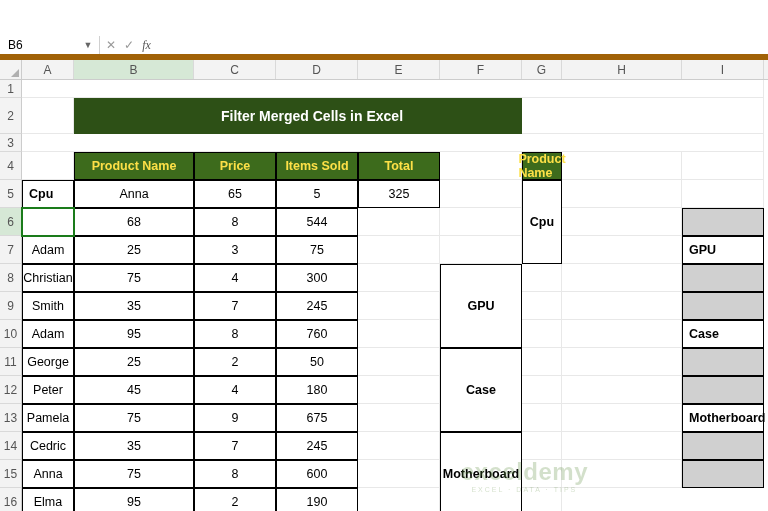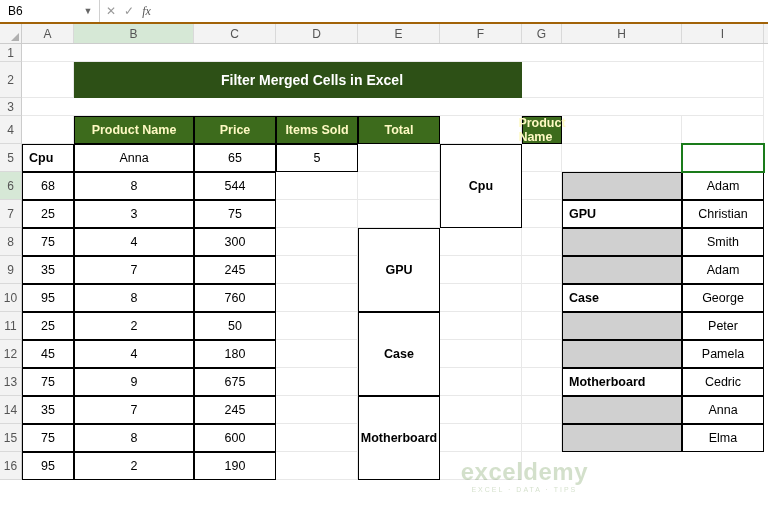--- a/index.html
+++ b/index.html
@@ -1,19 +1,19 @@
 <!DOCTYPE html>
 <html><head>
 <meta charset="utf-8">
 <style>
 * { box-sizing: border-box; margin: 0; padding: 0; }
 body { font-family: 'Segoe UI', Arial, sans-serif; font-size: 12px; background: #fff; overflow: hidden; width: 768px; height: 511px; position: relative; }
 
 
-.formula-bar { display: flex; align-items: center; height: 24px; border-bottom: 2px solid #a16207; background: #fff; }
+.formula-bar { display: flex; align-items: center; height: 24px; border-bottom: 6px solid #a16207; background: #fff; margin-top: 36px; }
 .name-box-wrap { display: flex; align-items: center; width: 100px; border-right: 1px solid #d0d0d0; height: 100%; padding: 0 4px; }
 .name-box { flex: 1; padding: 2px 4px; font-size: 12px; }
 .name-box-dd { width: 14px; height: 16px; display: flex; align-items: center; justify-content: center; color: #666; font-size: 9px; }
 .fx-controls { display: flex; align-items: center; padding: 0 6px; gap: 8px; }
 .fx-btn { color: #999; font-size: 12px; }
 .fx-btn.fx { font-style: italic; color: #555; font-family: 'Times New Roman', serif; text-align: center; }
 .formula-input { flex: 1; height: 100%; padding: 2px 8px; }
 
 
 .col-headers { display: grid; grid-template-columns: 22px 52px 120px 82px 82px 82px 82px 40px 120px 82px; height: 20px; background: #f3f3f3; border-bottom: 1px solid #ccc; }
@@ -28,21 +28,21 @@
 .row-header { display: flex; align-items: center; justify-content: center; font-size: 12px; color: #555; background: #f3f3f3; border-right: 1px solid #ccc; border-bottom: 1px solid #d9d9d9; }
 .row-header.selected { background: #d6e8d6; }
 
 .cells { display: grid; grid-template-columns: 52px 120px 82px 82px 82px 82px 40px 120px 82px; }
 .cell { border-right: 1px solid #e8e8e8; border-bottom: 1px solid #e8e8e8; display: flex; align-items: center; padding: 0 6px; font-size: 12.5px; position: relative; }
 
 
 .title-cell { background: #2d5016; color: #fff; font-weight: 700; font-size: 14px; justify-content: center; border: none; }
 
 
-.header-cell { background: #3d6b1c; color: #fef9c3; font-weight: 700; justify-content: center; border: 1px solid #000 !important; }
+.header-cell { background: #3d6b1c; color: #fde047; font-weight: 700; justify-content: center; border: 1px solid #000 !important; }
 
 
 .data-cell { border: 1px solid #000 !important; justify-content: center; background: #fff; }
 .data-cell.left { justify-content: flex-start; font-weight: 700; padding-left: 6px; }
 .data-cell.gray { background: #d0d0d0; }
 .data-cell.active { outline: 2px solid #1a7b1a; outline-offset: -1px; z-index: 5; background: #fff; }
 .merged-side { border: 1px solid #000 !important; justify-content: center; font-weight: 700; background: #fff; }
 
 
 .watermark { position: absolute; right: 180px; bottom: 18px; opacity: 0.26; font-size: 12px; color: #5a8a3a; pointer-events: none; text-align: center; }
@@ -115,20 +115,21 @@
     <div class="cell header-cell">Total</div>
     <div class="cell"></div>
     <div class="cell header-cell">Product Name</div>
     <div class="cell"></div>
 
     <div class="cell"></div>
     <div class="cell data-cell left">Cpu</div>
     <div class="cell data-cell">Anna</div>
     <div class="cell data-cell">65</div>
     <div class="cell data-cell">5</div>
+    <div class="cell data-cell">325</div>
     <div class="cell"></div>
     <div class="cell merged-side" style="grid-row:span 3;">Cpu</div>
     <div class="cell"></div>
 
     <div class="cell"></div>
     <div class="cell data-cell left gray active"></div>
     <div class="cell data-cell">68</div>
     <div class="cell data-cell">8</div>
     <div class="cell data-cell">544</div>
     <div class="cell"></div>

